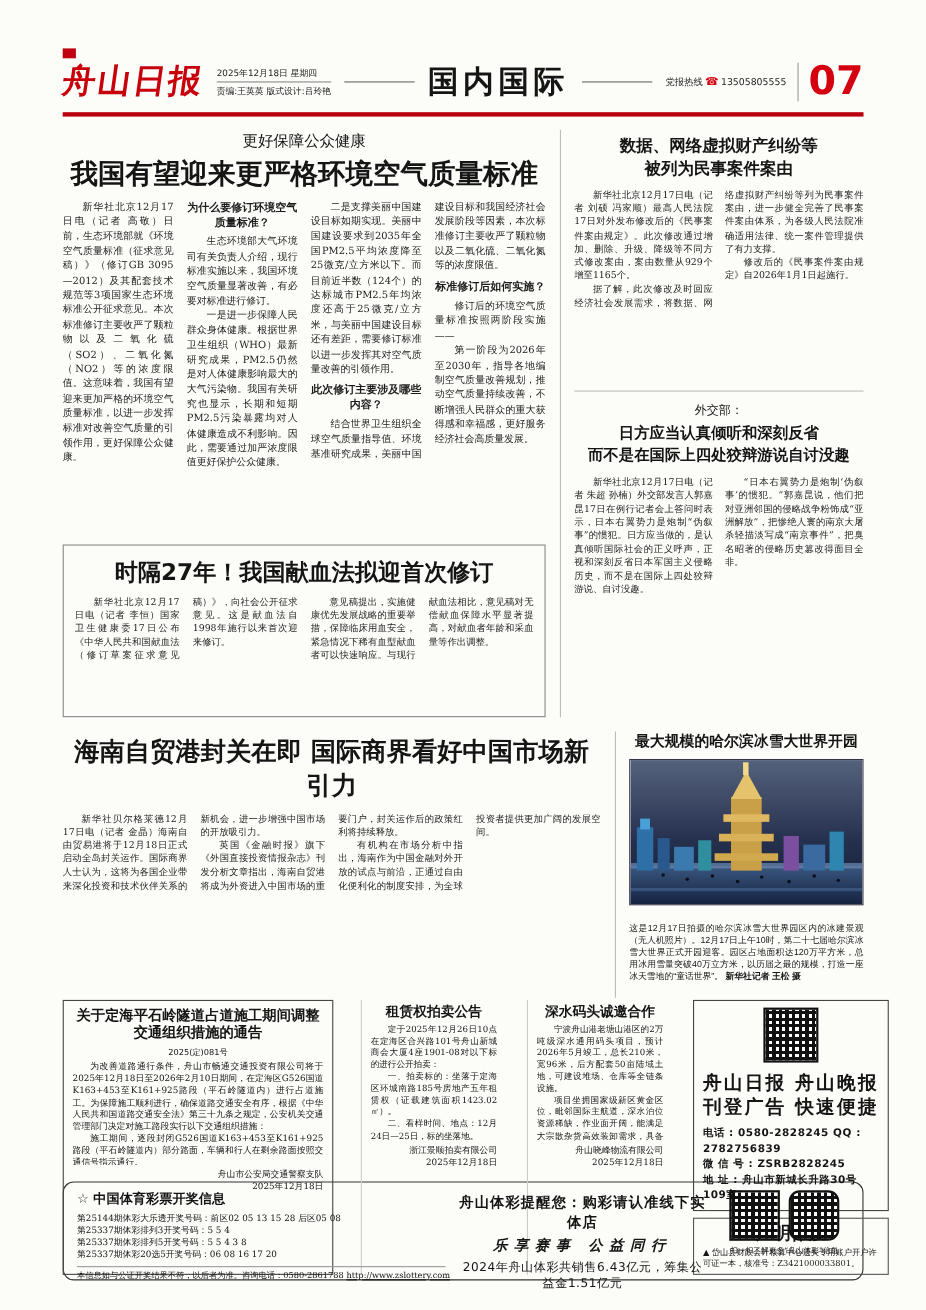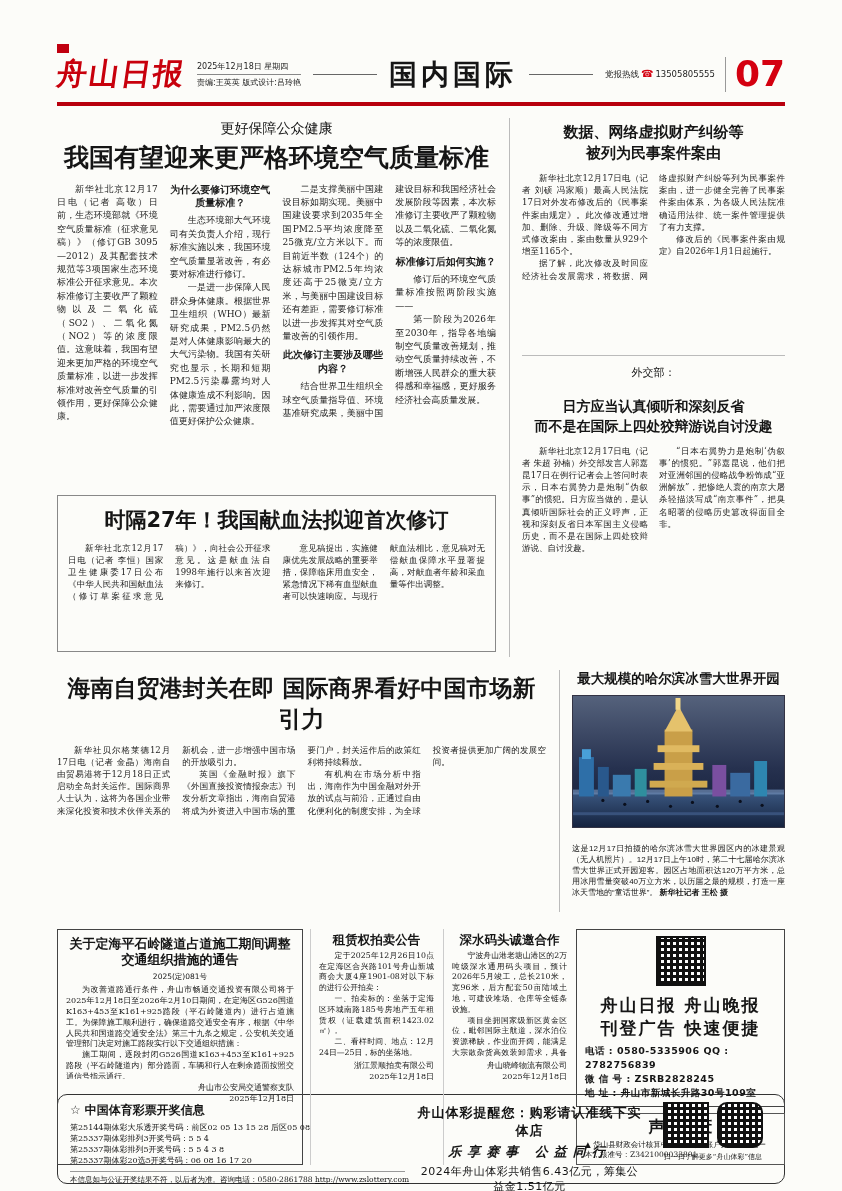--- a/index.html
+++ b/index.html
@@ -67,21 +67,21 @@
   .headline5 { text-align:center; font-size:23px; font-weight:bold; margin:3px 0 9px; }
   .hainan-body { height:168px; font-size:8.5px; line-height:12.2px; }
   .headline6 { text-align:center; font-size:13.5px; font-weight:bold; margin:0 0 7px; }
   .photo { height:133px; border:1px solid #334; position:relative; overflow:hidden; }
   .photo svg { display:block; width:100%; height:100%; }
   .caption { font-size:8px; line-height:11px; text-align:justify; margin-top:15px;
     font-family:Liberation Sans, sans-serif; }
   .caption .credit { font-weight:bold; white-space:nowrap; }
 
   
-  .sec3 { display:grid; grid-template-columns:246px 126px 126px 1fr; column-gap:7px; margin-top:17px; height:152px; }
+  .sec3 { display:grid; grid-template-columns:246px 126px 126px 1fr; column-gap:25px; margin-top:2px; height:152px; }
   .ad { overflow:hidden; }
   .ad-title { text-align:center; font-weight:bold; font-size:13px; line-height:1.3; margin:1px 0 3px; }
   .ad-no { text-align:center; font-size:7.5px; margin-bottom:3px; }
   .ad-body { font-size:8px; line-height:10.8px; text-align:justify;
     font-family:"DejaVu Serif","Liberation Serif",serif; overflow:hidden; }
   .ad-sig { text-align:right; font-size:8px; line-height:11px; margin-top:3px;
     font-family:"DejaVu Serif","Liberation Serif",serif; }
   .ad1 { border:1.5px solid #444; padding:5px 8px; }
   .ad1 .ad-body { height:94px; }
   .ad2, .ad3 { border-left:1px solid #ccc; padding:2px 2px 2px 8px; }
@@ -185,21 +185,21 @@
           </h3>
           <div class="body-cols cols2 data-body">
               <p class="para">新华社北京12月17日电（记者 刘硕 冯家顺）最高人民法院17日对外发布修改后的《民事案件案由规定》。此次修改通过增加、删除、升级、降级等不同方式修改案由，案由数量从929个增至1165个。</p>
               <p class="para">据了解，此次修改及时回应经济社会发展需求，将数据、网络虚拟财产纠纷等列为民事案件案由，进一步健全完善了民事案件案由体系，为各级人民法院准确适用法律、统一案件管理提供了有力支撑。</p>
               <p class="para">修改后的《民事案件案由规定》自2026年1月1日起施行。</p>
             </div>
         </div>
         <div class="hdiv"></div>
         <div>
           <div class="kicker2">外交部：</div>
-          <h3 class="headline4" style="margin:16px 0 8px;">
+          <h3 class="headline4" style="margin:4px 0 8px;">
             <span>日方应当认真倾听和深刻反省</span><br>
             <span>而不是在国际上四处狡辩游说自讨没趣</span>
           </h3>
           <div class="body-cols cols2 mofa-body">
               <p class="para">新华社北京12月17日电（记者 朱超 孙楠）外交部发言人郭嘉昆17日在例行记者会上答问时表示，日本右翼势力是炮制“伪叙事”的惯犯。日方应当做的，是认真倾听国际社会的正义呼声，正视和深刻反省日本军国主义侵略历史，而不是在国际上四处狡辩游说、自讨没趣。</p>
               <p class="para">“日本右翼势力是炮制‘伪叙事’的惯犯。”郭嘉昆说，他们把对亚洲邻国的侵略战争粉饰成“亚洲解放”，把惨绝人寰的南京大屠杀轻描淡写成“南京事件”，把臭名昭著的侵略历史篡改得面目全非。</p>
             </div>
         </div>
       </div>
     </div>
@@ -306,21 +306,21 @@
       <div class="ad4wrap">
         <div class="ad4">
           <div class="ad4-top">
             <div class="qr"></div>
             <div class="ad4-titles">
               <div>舟山日报  舟山晚报</div>
               <div>刊登广告  快速便捷</div>
             </div>
           </div>
           <div class="ad4-contacts">
-            <div>电话 : 0580-5335906  QQ : 2782756839</div>
+            <div>电话 : 0580-2828245  QQ : 2782756839</div>
             <div>微 信 号 : ZSRB2828245</div>
             <div>地 址 : 舟山市新城长升路30号109室</div>
           </div>
         </div>
         <div class="decl">
           <div class="decl-title">声明作废</div>
           <div class="decl-text">▲ 岱山县财政会计核算中心遗失专用账户开户许可证一本，核准号：Z3421000033801。</div>
         </div>
       </div>
     </div>

